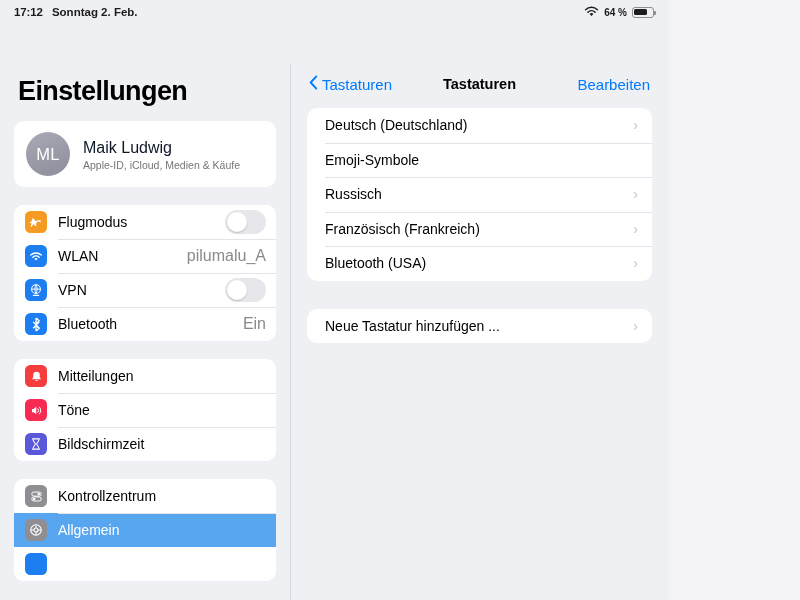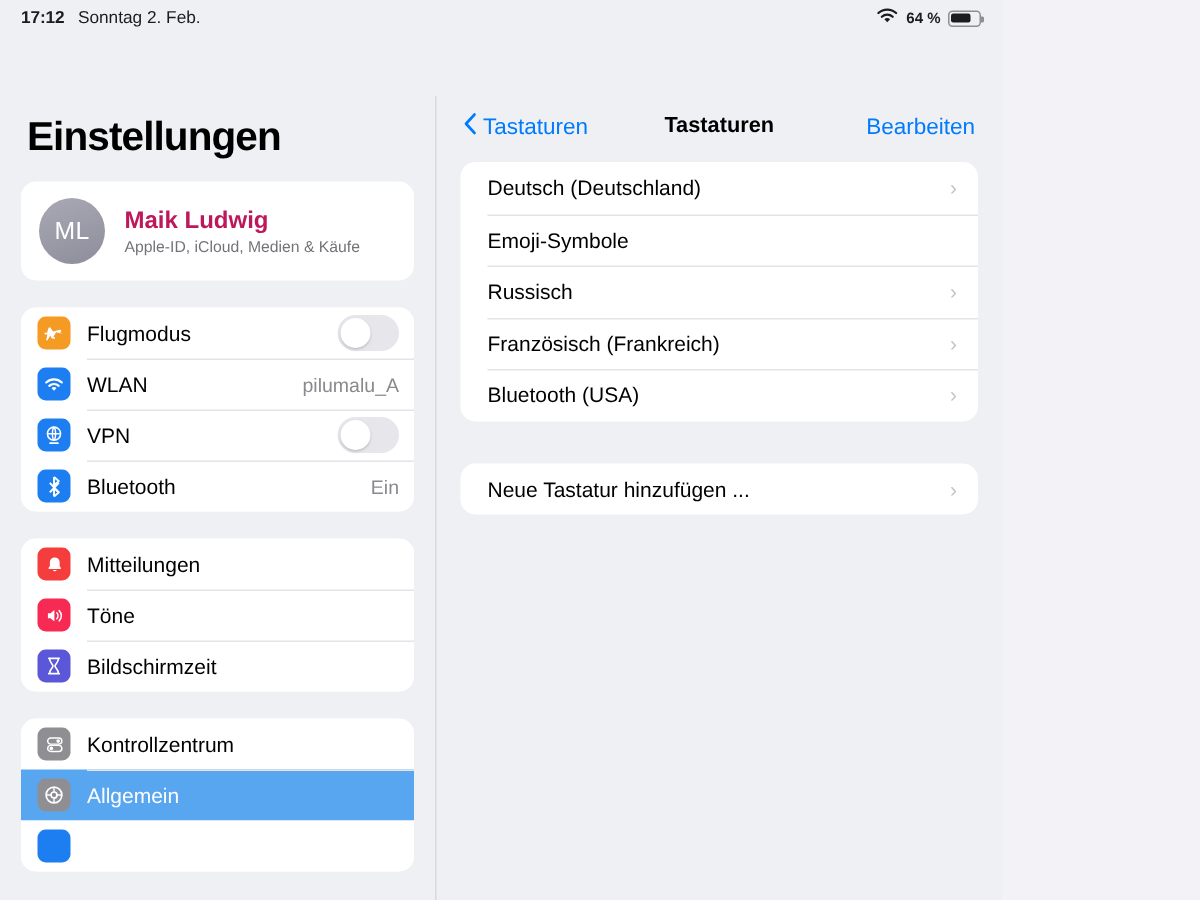--- a/index.html
+++ b/index.html
@@ -16,21 +16,21 @@
   .statusbar {
     height: 24px; flex: 0 0 24px;
     display: flex; align-items: center;
     padding: 0 14px 0 14px;
     font-size: 11.5px; font-weight: bold; color: #1c1c1e;
     background: #eff0f4;
   }
   .sb-left { display: flex; align-items: center; gap: 9px; }
   .sb-right { margin-left: auto; display: flex; align-items: center; gap: 5px; }
   .sb-time { letter-spacing: -0.1px; }
-  .sb-date { font-weight: normal; }
+  .sb-date { font-weight: bold; }
   .sb-batt-pct { font-weight: bold; font-size: 10px; }
   .batt {
     width: 22px; height: 11px; border: 1.2px solid #8e8e93;
     border-radius: 3px; position: relative; display: inline-block;
   }
   .batt::after {
     content: ""; position: absolute; right: -3px; top: 3.2px;
     width: 1.6px; height: 4px; background: #8e8e93; border-radius: 0 1px 1px 0;
   }
   .batt-fill {
@@ -63,21 +63,21 @@
     display: flex; align-items: center; gap: 13px;
     padding: 11px 12px;
   }
   .avatar {
     width: 44px; height: 44px; border-radius: 50%;
     background: linear-gradient(160deg,#a8a9b4,#8d8e9b);
     color: #fff; font-size: 16.5px; font-weight: 500;
     display: flex; align-items: center; justify-content: center;
     letter-spacing: 0.2px; flex: 0 0 44px;
   }
-  .profile-name { font-size: 16px; color: #be185d; line-height: 1.25; font-weight: bold; }
+  .profile-name { font-size: 16px; color: #0f172a; line-height: 1.25; }
   .profile-sub { font-size: 10.5px; color: #3c3c43; opacity: .72; margin-top: 1px; }
 
   .row {
     display: flex; align-items: center;
     height: 34px; padding: 0 10px 0 11px;
     position: relative; background: #fff;
   }
   .row + .row::before {
     content: ""; position: absolute; left: 44px; right: 0; top: 0;
     height: 1px; background: #e3e3e8;
@@ -85,21 +85,21 @@
   .row.selected { background: #58a6f0; }
   .row.selected + .row::before { background: transparent; }
   .row-icon {
     width: 22px; height: 22px; border-radius: 5.5px; flex: 0 0 22px;
     display: flex; align-items: center; justify-content: center;
     margin-right: 11px; color: #fff;
   }
   .row-icon svg { display: block; }
   .row-label { font-size: 14px; color: #000; }
   .row.selected .row-label { color: #fff; }
-  .row-value { margin-left: auto; font-size: 13px; color: #8a8a8e; }
+  .row-value { margin-left: auto; font-size: 16px; color: #8a8a8e; }
 
   .toggle {
     margin-left: auto; width: 41px; height: 24px; border-radius: 12px;
     background: #e6e6eb; position: relative; flex: 0 0 41px;
   }
   .toggle .knob {
     position: absolute; top: 1.6px; left: 1.8px;
     width: 20.5px; height: 20.5px; border-radius: 50%;
     background: #fff; box-shadow: 0 1px 2px rgba(0,0,0,.18);
   }

